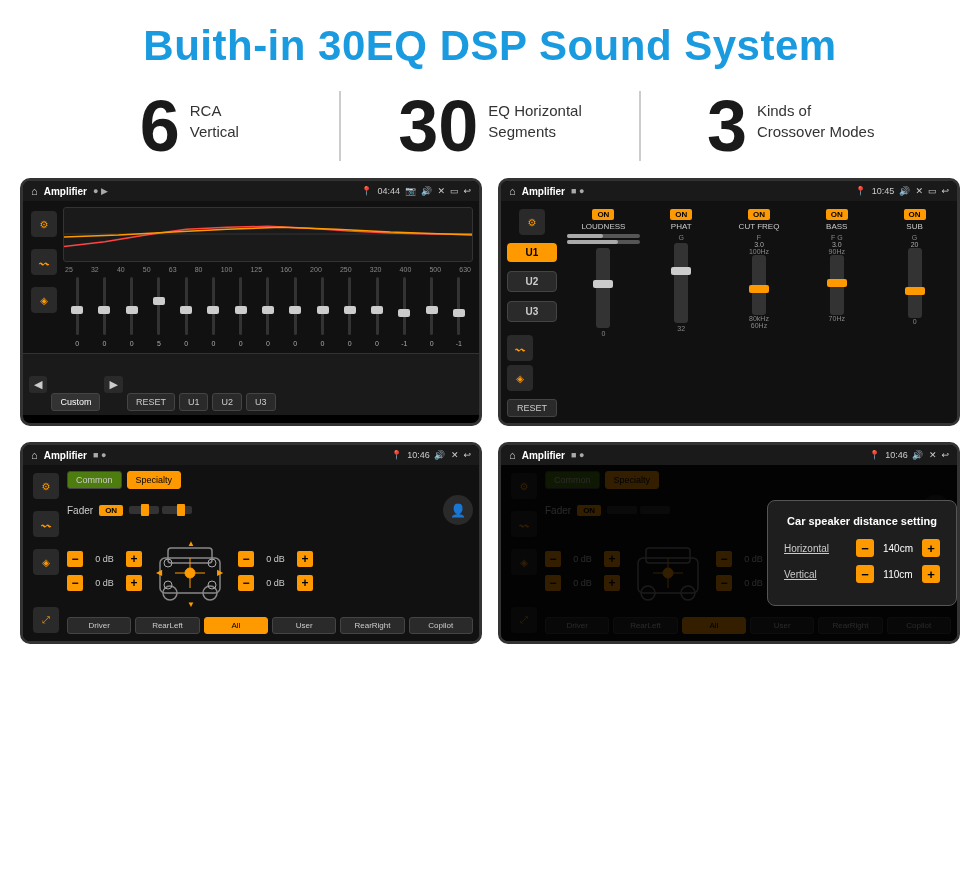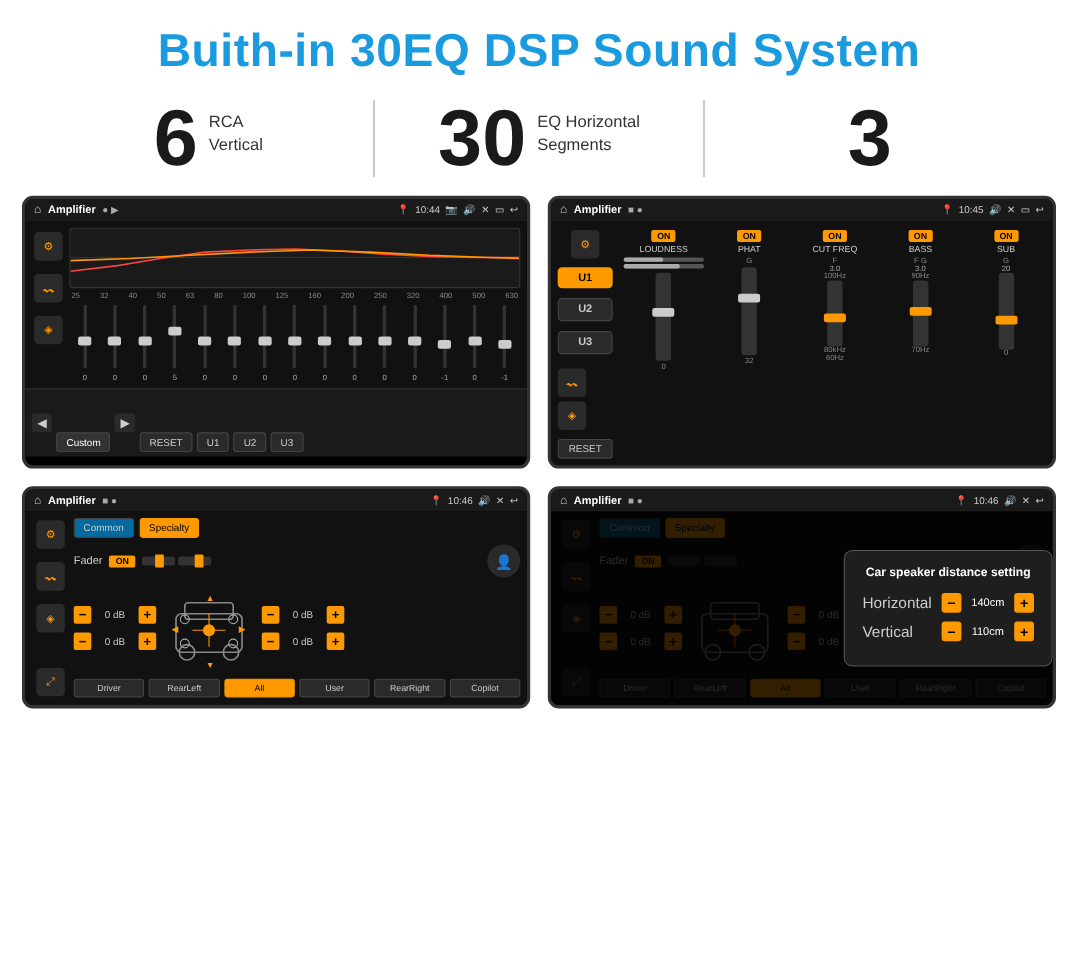--- a/index.html
+++ b/index.html
@@ -332,21 +332,21 @@
     .fader-tabs {
       display: flex;
       gap: 5px;
       margin-bottom: 6px;
     }
 
     .fader-tab {
       font-size: 9px;
       padding: 3px 8px;
       border-radius: 3px;
-      background: #0369a1;
+      background: #4d7c0f;
       color: #ccc;
       border: 1px solid #444;
     }
 
     .fader-tab.active {
       background: #f90;
       color: #000;
       border-color: #f90;
     }
 
@@ -462,22 +462,23 @@
     }
 
     .dialog-row {
       display: flex;
       align-items: center;
       justify-content: space-between;
       margin-bottom: 8px;
     }
 
     .dialog-row-label {
-      font-size: 14px;
+      font-size: 10px;
       color: #ccc;
+      text-decoration: underline;
     }
 
     .dialog-control {
       display: flex;
       align-items: center;
       gap: 4px;
     }
 
     .dialog-minus, .dialog-plus {
       width: 18px;
@@ -543,35 +544,37 @@
   </div>
   <div class="stat-divider"></div>
   <div class="stat-item">
     <span class="stat-number">30</span>
     <span class="stat-text" style="white-space:pre-line">EQ Horizontal
 Segments</span>
   </div>
   <div class="stat-divider"></div>
   <div class="stat-item">
     <span class="stat-number">3</span>
+    <span class="stat-text" style="white-space:pre-line">Kinds of
+Crossover Modes</span>
   </div>
 </div>
 
 <div class="screens-grid">
 
   <div class="screen-wrapper">
     <div class="status-bar">
       <div class="status-left">
         <span class="status-home">⌂</span>
         <span class="status-title">Amplifier</span>
         <span style="font-size:9px;color:#aaa;">● ▶</span>
       </div>
       <div class="status-right">
         <span>📍</span>
-        <span>10:44</span>
+        <span>04:44</span>
         <span>📷</span>
         <span>🔊</span>
         <span>✕</span>
         <span>▭</span>
         <span>↩</span>
       </div>
     </div>
     <div class="screen-content">
       <div class="eq-screen">
         <div class="eq-left-icons">

